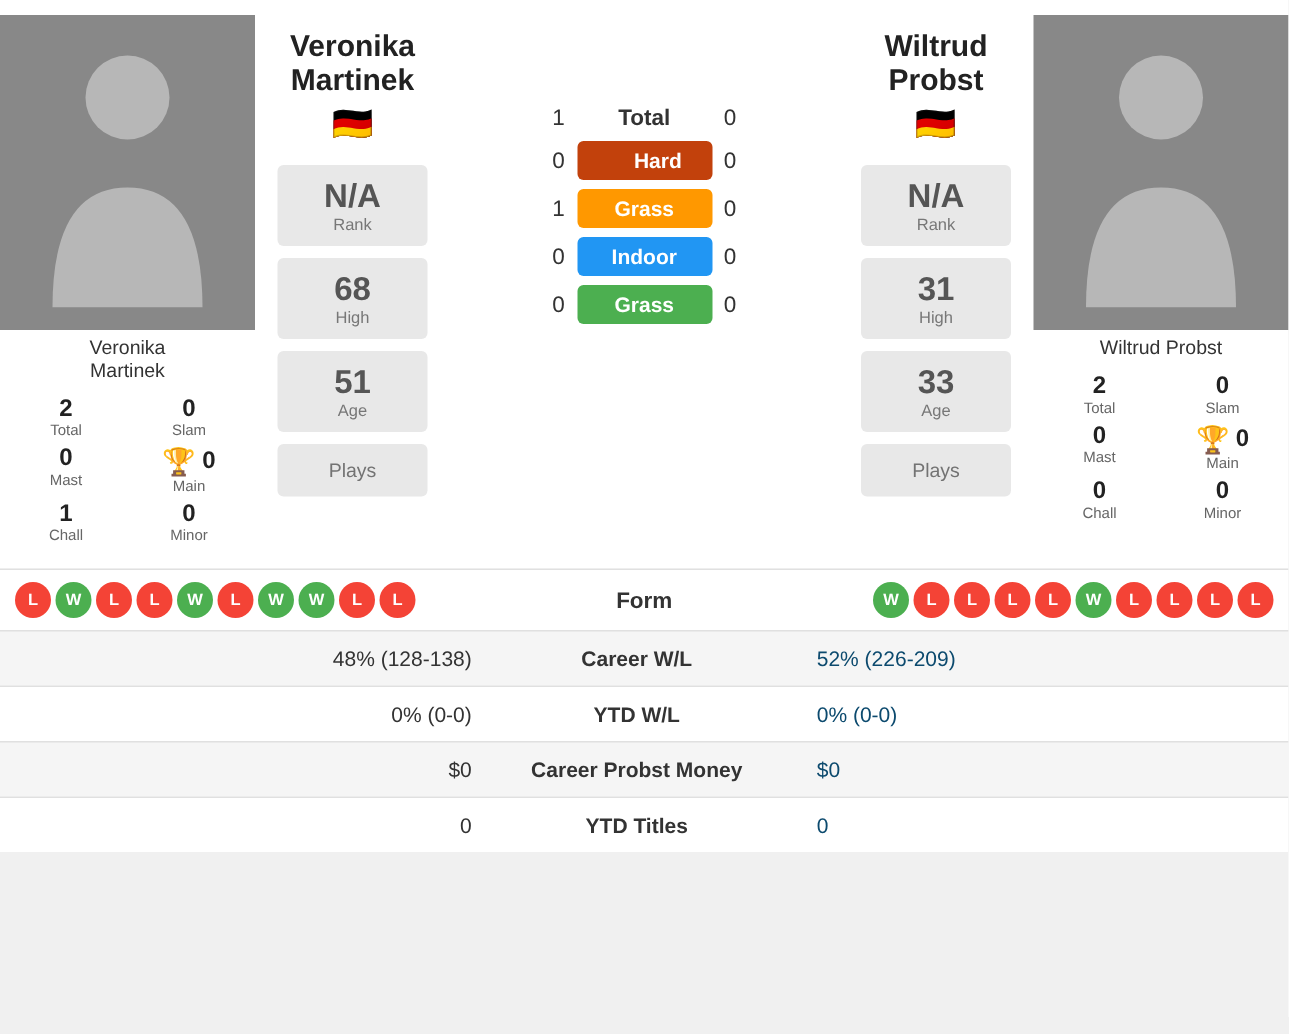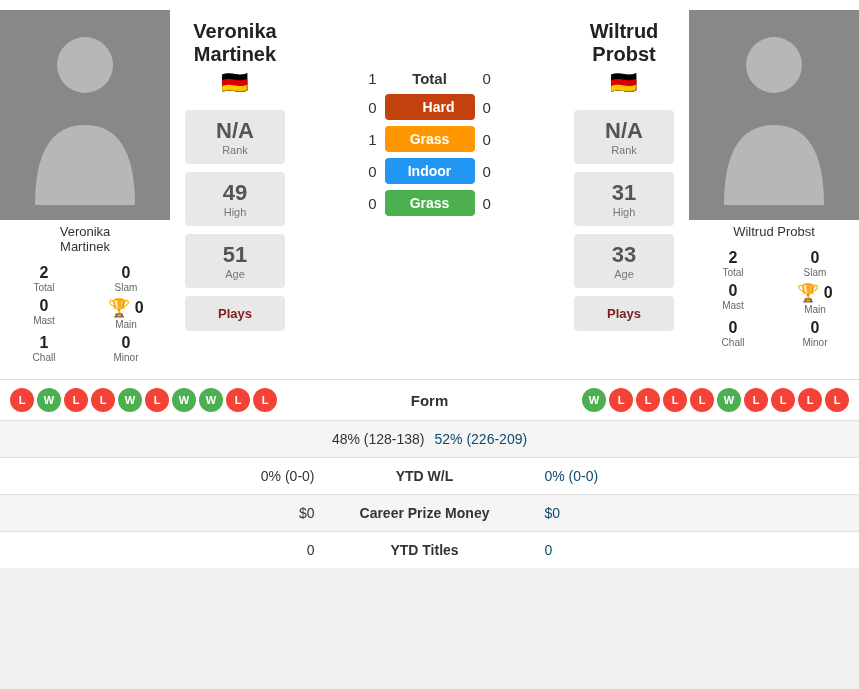--- a/index.html
+++ b/index.html
@@ -206,22 +206,21 @@
     .plays-box {
       background: #e8e8e8;
       border-radius: 4px;
       padding: 10px 14px;
       text-align: center;
       margin: 4px 0;
       min-width: 100px;
     }
     .plays-box .label {
       font-size: 13px;
-      color: #7f1d1d;
-      font-weight: bold;
+      color: #737373;
     }
 
     
     .form-section {
       background: #fff;
       padding: 8px 10px;
       display: flex;
       align-items: center;
       border-top: 1px solid #e0e0e0;
     }
@@ -374,21 +373,21 @@
         </div>
         <div class="flag-icon">🇩🇪</div>
       </div>
 
       <div class="stat-box">
         <div class="value">N/A</div>
         <div class="label">Rank</div>
       </div>
 
       <div class="stat-box">
-        <div class="value">49</div>
+        <div class="value">68</div>
         <div class="label">High</div>
       </div>
 
       <div class="stat-box">
         <div class="value">51</div>
         <div class="label">Age</div>
       </div>
 
       <div class="plays-box">
         <div class="label">Plays</div>
@@ -518,32 +517,33 @@
         <div class="form-badge win">W</div>
         <div class="form-badge loss">L</div>
         <div class="form-badge loss">L</div>
         <div class="form-badge loss">L</div>
         <div class="form-badge loss">L</div>
       </div>
   </div>
 
   <div class="stat-row">
     <div class="stat-row-left">48% (128-138)</div>
+    <div class="stat-row-label">Career W/L</div>
     <div class="stat-row-right">52% (226-209)</div>
   </div>
 
   <div class="stat-row">
     <div class="stat-row-left">0% (0-0)</div>
     <div class="stat-row-label">YTD W/L</div>
     <div class="stat-row-right">0% (0-0)</div>
   </div>
 
   <div class="stat-row">
     <div class="stat-row-left">$0</div>
-    <div class="stat-row-label">Career Prize Money</div>
+    <div class="stat-row-label">Career Probst Money</div>
     <div class="stat-row-right">$0</div>
   </div>
 
   <div class="stat-row">
     <div class="stat-row-left">0</div>
     <div class="stat-row-label">YTD Titles</div>
     <div class="stat-row-right">0</div>
   </div>
 
 </div>

